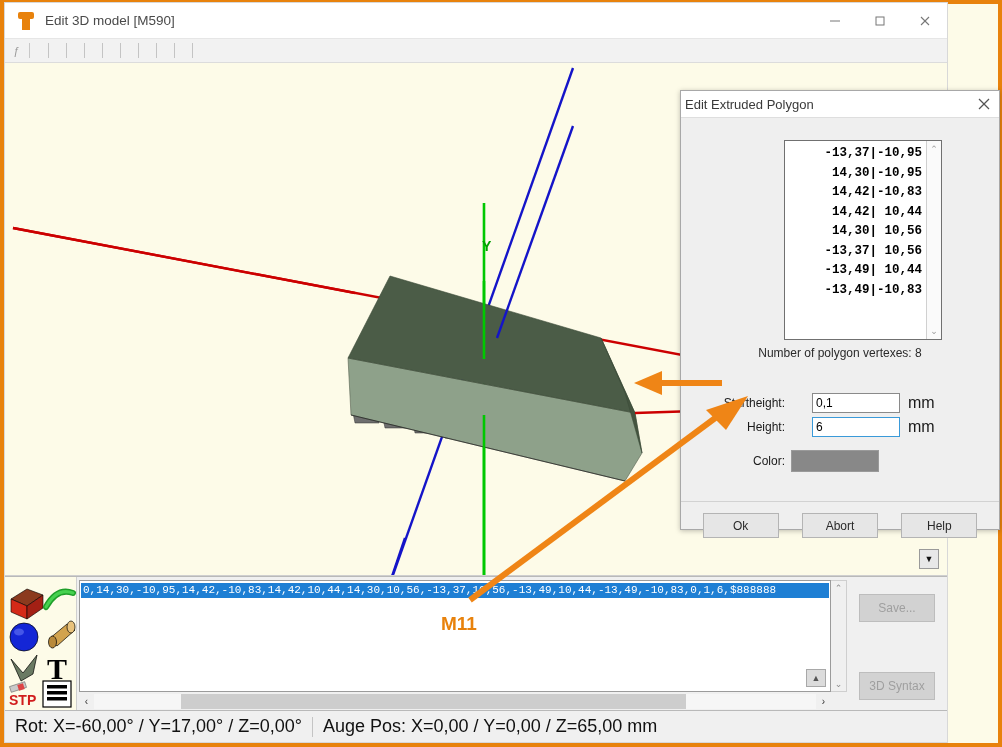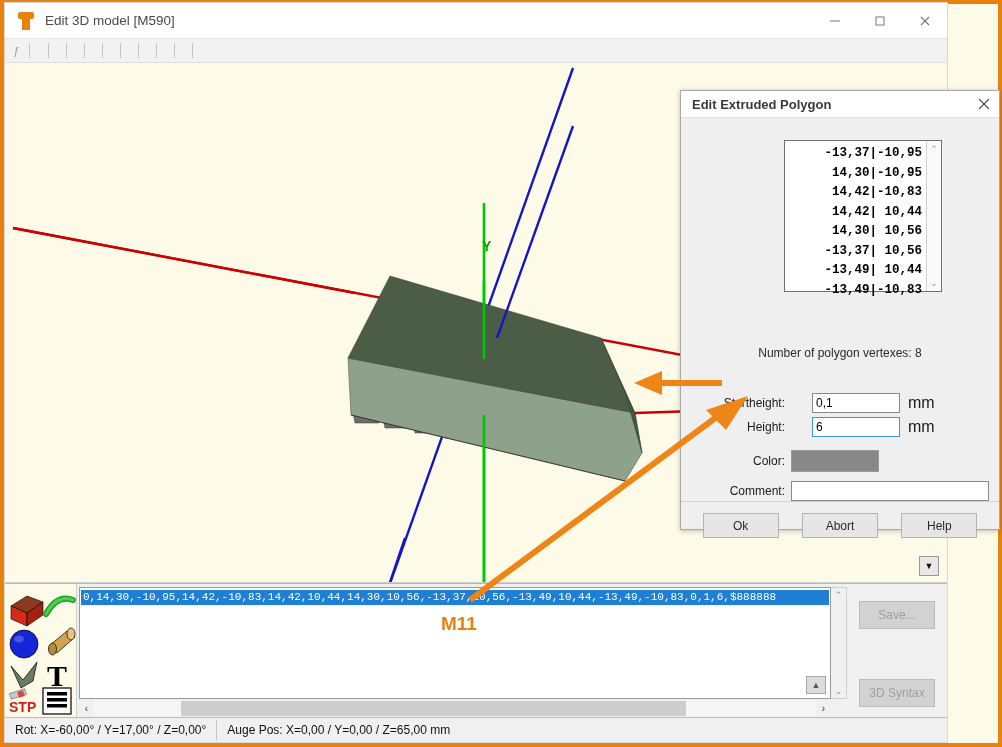--- a/index.html
+++ b/index.html
@@ -121,45 +121,45 @@
     width:100px; display:flex; flex-direction:column; align-items:center;
     padding-top:17px; gap:50px;
   }
   .flat-btn{
     width:76px; height:28px; background:#d2d2d2; border:1px solid #bdbdbd;
     color:#9f9f9f; font-size:12px; display:flex; align-items:center; justify-content:center;
   }
 
   
   .statusbar{
-    height:25px; background:#f0f0f0; border-top:1px solid #b9b9b9;
-    display:flex; align-items:center; font-size:12px; color:#111; flex:none;
+    height:32px; background:#f0f0f0; border-top:1px solid #b9b9b9;
+    display:flex; align-items:center; font-size:18px; color:#111; flex:none;
     position:relative;
   }
   .sb-cell{ padding:0 10px; }
   .sb-div{ width:1px; height:20px; background:#c4c4c4; }
 
   
   .dialog{
     position:absolute; left:680px; top:90px; width:320px; height:440px;
     background:#efefef; border:1px solid #a8a8a8;
     box-shadow:0 1px 5px rgba(0,0,0,.25);
   }
   .dlg-title{
     height:27px; background:#ffffff; display:flex; align-items:center;
     border-bottom:1px solid #dedede;
   }
-  .dlg-title-text{ font-size:13px; color:#3a3a3a; padding-left:11px; flex:1;font-weight:bold; }
+  .dlg-title-text{ font-size:13px; color:#3a3a3a; padding-left:4px; flex:1; }
   .dlg-close{
     width:30px; height:27px; display:flex; align-items:center; justify-content:center;
     color:#555;
   }
   .dlg-body{ padding:14px 0 0 0; position:relative; height:calc(100% - 27px); }
   .listbox{
-    position:absolute; left:103px; top:22px; width:158px; height:152px;
+    position:absolute; left:103px; top:22px; width:158px; height:200px;
     background:#ffffff; border:1px solid #707070; display:flex;
   }
   .lb-items{
     flex:1; font-family:"Liberation Mono", monospace; font-size:12.5px;
     font-weight:bold; color:#000; line-height:19.5px; padding:3px 4px 0 2px;
     text-align:right; white-space:pre;
   }
   .lb-scroll{
     width:15px; background:#fafafa; border-left:1px solid #d0d0d0;
     display:flex; flex-direction:column; justify-content:space-between;
@@ -421,24 +421,20 @@
         <span class="frm-label">Height:</span>
         <span class="frm-input focused">6</span>
         <span class="unit">mm</span>
       </div>
 
       <div class="frm-row" style="left:30px; top:332px;">
         <span class="frm-label">Color:</span>
         <span class="color-swatch" style="background: rgb(136, 136, 136);"></span>
       </div>
 
-      <div class="frm-row" style="left:30px; top:363px;">
-        <span class="frm-label">Comment:</span>
-        <span class="comment-input"></span>
-      </div>
 
       <div class="dlg-sep"></div>
 
       <div class="dlg-buttons">
         <div class="dlg-btn">Ok</div>
         <div class="dlg-btn">Abort</div>
         <div class="dlg-btn">Help</div>
       </div>
     </div>
   </div>

